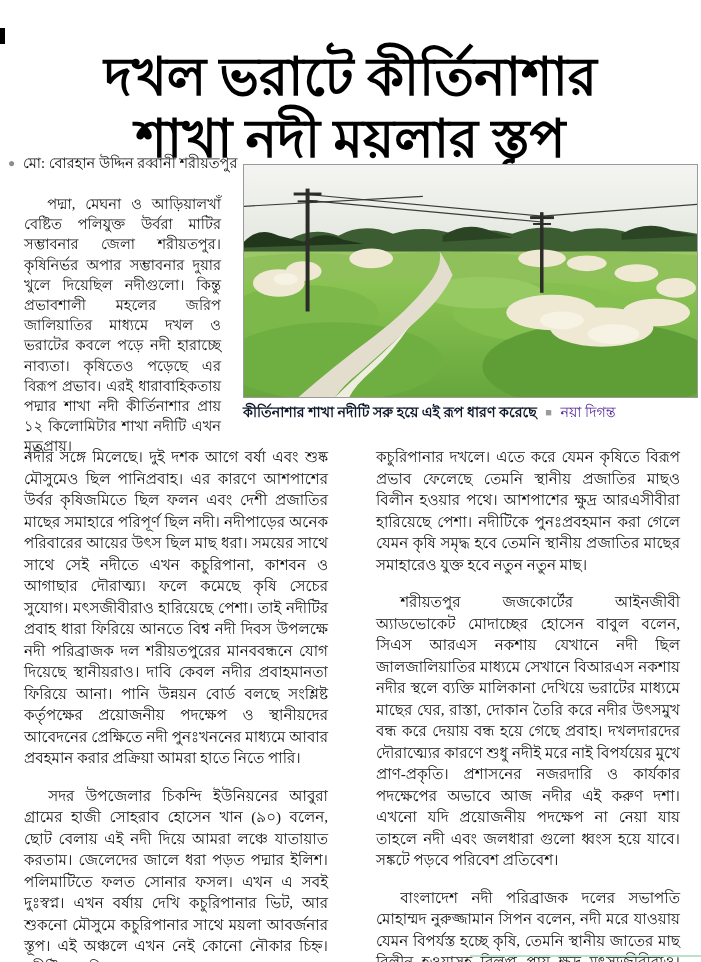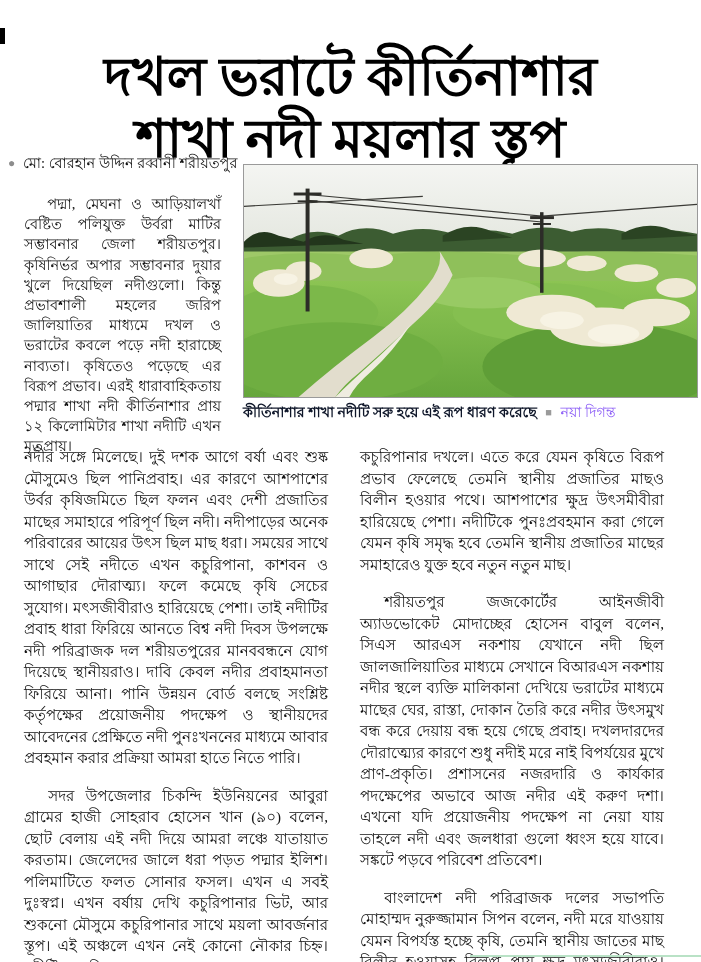--- a/index.html
+++ b/index.html
@@ -30,24 +30,24 @@
     position:absolute;left:243px;top:164px;width:455px;height:234px;
     border:1px solid #9a9a9a;box-sizing:border-box;background:#e9ebe6;
   }
   .photo-wrap svg{display:block;width:100%;height:100%;}
   .caption{
     position:absolute;left:243px;top:403px;width:456px;
     font-size:14.2px;line-height:19px;
   }
   .caption .cap-bold{font-weight:bold;color:#0f172a;}
   .caption .cap-sq{color:#9a9a9a;font-size:11px;margin:0 5px;vertical-align:1px;}
-  .caption .cap-credit{color:#8b5cf6;font-family:Liberation Serif, serif;}
+  .caption .cap-credit{color:#4c1d95;font-family:Liberation Serif, serif;}
   .two-col{
     position:absolute;left:8px;top:431px;width:688px;height:515px;
-    display:flex;
+    display:flex;gap:16px;
   }
   .col{
     width:336px;font-size:15.1px;line-height:21.5px;text-align:justify;
   }
   .bottom-line{
     position:absolute;left:470px;top:955px;width:231px;height:2px;background:#b9e2c6;
   }
 </style>
 </head>
 <body>
@@ -141,20 +141,20 @@
   <span class="cap-credit">নয়া দিগন্ত</span>
 </div>
 
 <div class="two-col">
   <div class="col">
     <p>নদীর সঙ্গে মিলেছে। দুই দশক আগে বর্ষা এবং শুষ্ক মৌসুমেও ছিল পানিপ্রবাহ। এর কারণে আশপাশের উর্বর কৃষিজমিতে ছিল ফলন এবং দেশী প্রজাতির মাছের সমাহারে পরিপূর্ণ ছিল নদী। নদীপাড়ের অনেক পরিবারের আয়ের উৎস ছিল মাছ ধরা। সময়ের সাথে সাথে সেই নদীতে এখন কচুরিপানা, কাশবন ও আগাছার দৌরাত্ম্য। ফলে কমেছে কৃষি সেচের সুযোগ। মৎসজীবীরাও হারিয়েছে পেশা। তাই নদীটির প্রবাহ ধারা ফিরিয়ে আনতে বিশ্ব নদী দিবস উপলক্ষে নদী পরিব্রাজক দল শরীয়তপুরের মানববন্ধনে যোগ দিয়েছে স্থানীয়রাও। দাবি কেবল নদীর প্রবাহমানতা ফিরিয়ে আনা। পানি উন্নয়ন বোর্ড বলছে সংশ্লিষ্ট কর্তৃপক্ষের প্রয়োজনীয় পদক্ষেপ ও স্থানীয়দের আবেদনের প্রেক্ষিতে নদী পুনঃখননের মাধ্যমে আবার প্রবহমান করার প্রক্রিয়া আমরা হাতে নিতে পারি।</p>
     <p class="indent">সদর উপজেলার চিকন্দি ইউনিয়নের আবুরা গ্রামের হাজী সোহরাব হোসেন খান (৯০) বলেন, ছোট বেলায় এই নদী দিয়ে আমরা লঞ্চে যাতায়াত করতাম। জেলেদের জালে ধরা পড়ত পদ্মার ইলিশ। পলিমাটিতে ফলত সোনার ফসল। এখন এ সবই দুঃস্বপ্ন। এখন বর্ষায় দেখি কচুরিপানার ভিট, আর শুকনো মৌসুমে কচুরিপানার সাথে ময়লা আবর্জনার স্তূপ। এই অঞ্চলে এখন নেই কোনো নৌকার চিহ্ন। নদীটিকে যদি খনন করে আবার প্রবহমান করা যায়, তবে লঞ্চ চলাচল না করলেও দেখা মিলবে বাহারি নৌকার, পাওয়া যাবে মাছ, বাড়বে কৃষি উৎপাদন।</p>
     <p class="indent">চিকন্দি সাহিত্য ও সাংস্কৃতিক সঙ্ঘের সভাপতি কবি জিহান রব্বানী জাকির বলেন, কীর্তিনাশার এই শাখা নদীটি রাজগঞ্জ থেকে শুরু হয়ে আন্দারিয়া এলাকায় মূল কীর্তিনাশার সাথে মিলেছে। এক সময় এই নদীতে বর্ষায় ইলিশ পাওয়া যেতো। শুকনো মৌসুমেও ছিল পানিপ্রবাহ। কিন্তু রাজনৈতিক পালাবদলের সাথে সাথে প্রভাবশালীদের দখল ও ভরাটের কারনে নদীটির শাখামুখ বন্ধ হয়ে যাওয়ায় এখন ভরা বর্ষায়ও নদী থাকে</p>
   </div>
   <div class="col">
-    <p>কচুরিপানার দখলে। এতে করে যেমন কৃষিতে বিরূপ প্রভাব ফেলেছে তেমনি স্থানীয় প্রজাতির মাছও বিলীন হওয়ার পথে। আশপাশের ক্ষুদ্র উৎসমীবীরা হারিয়েছে পেশা। নদীটিকে পুনঃপ্রবহমান করা গেলে যেমন কৃষি সমৃদ্ধ হবে তেমনি স্থানীয় প্রজাতির মাছের সমাহারেও যুক্ত হবে নতুন নতুন মাছ।</p>
+    <p>কচুরিপানার দখলে। এতে করে যেমন কৃষিতে বিরূপ প্রভাব ফেলেছে তেমনি স্থানীয় প্রজাতির মাছও বিলীন হওয়ার পথে। আশপাশের ক্ষুদ্র আরএসীবীরা হারিয়েছে পেশা। নদীটিকে পুনঃপ্রবহমান করা গেলে যেমন কৃষি সমৃদ্ধ হবে তেমনি স্থানীয় প্রজাতির মাছের সমাহারেও যুক্ত হবে নতুন নতুন মাছ।</p>
     <p class="indent">শরীয়তপুর জজকোর্টের আইনজীবী অ্যাডভোকেট মোদাচ্ছের হোসেন বাবুল বলেন, সিএস আরএস নকশায় যেখানে নদী ছিল জালজালিয়াতির মাধ্যমে সেখানে বিআরএস নকশায় নদীর স্থলে ব্যক্তি মালিকানা দেখিয়ে ভরাটের মাধ্যমে মাছের ঘের, রাস্তা, দোকান তৈরি করে নদীর উৎসমুখ বন্ধ করে দেয়ায় বন্ধ হয়ে গেছে প্রবাহ। দখলদারদের দৌরাত্ম্যের কারণে শুধু নদীই মরে নাই বিপর্যয়ের মুখে প্রাণ-প্রকৃতি। প্রশাসনের নজরদারি ও কার্যকার পদক্ষেপের অভাবে আজ নদীর এই করুণ দশা। এখনো যদি প্রয়োজনীয় পদক্ষেপ না নেয়া যায় তাহলে নদী এবং জলধারা গুলো ধ্বংস হয়ে যাবে। সঙ্কটে পড়বে পরিবেশ প্রতিবেশ।</p>
     <p class="indent">বাংলাদেশ নদী পরিব্রাজক দলের সভাপতি মোহাম্মদ নুরুজ্জামান সিপন বলেন, নদী মরে যাওয়ায় যেমন বিপর্যস্ত হচ্ছে কৃষি, তেমনি স্থানীয় জাতের মাছ বিলীন হওয়াসহ বিলুপ্ত প্রায় ক্ষুদ্র মৎস্যজীবীরাও। তাই নদী পুনঃখনন ছাড়া এ অঞ্চলের কৃষি ও জীবিকা টিকিয়ে রাখা প্রায় অসম্ভব হয়ে পড়বে।</p>
     <p class="indent">শরীয়তপুর পানি উন্নয়ন বোর্ডের নির্বাহী প্রকৌশলী খান মোহাম্মদ ওয়ালিউজ্জামান জানান, কীর্তিনাশার শাখা নদীটি নাব্যতা হারানোর ফলে কচুরিপানা ও ময়লা আবর্জনার স্তুপে পরিণত হয়েছে। এ ক্ষেত্রে সংশ্লিষ্ট কর্তৃপক্ষের কার্যকরী পদক্ষেপ ও স্থানীয়দের আবেদনের প্রেক্ষিতে নদীটিকে আমরা পুনঃপ্রবহমান করার প্রকল্প হাতে নিতে পারব। যাতে নদী আবার তার নিজের রূপ ফিরে পায়।</p>
   </div>
 </div>
 
 <div class="bottom-line"></div>
 
 </body></html>

